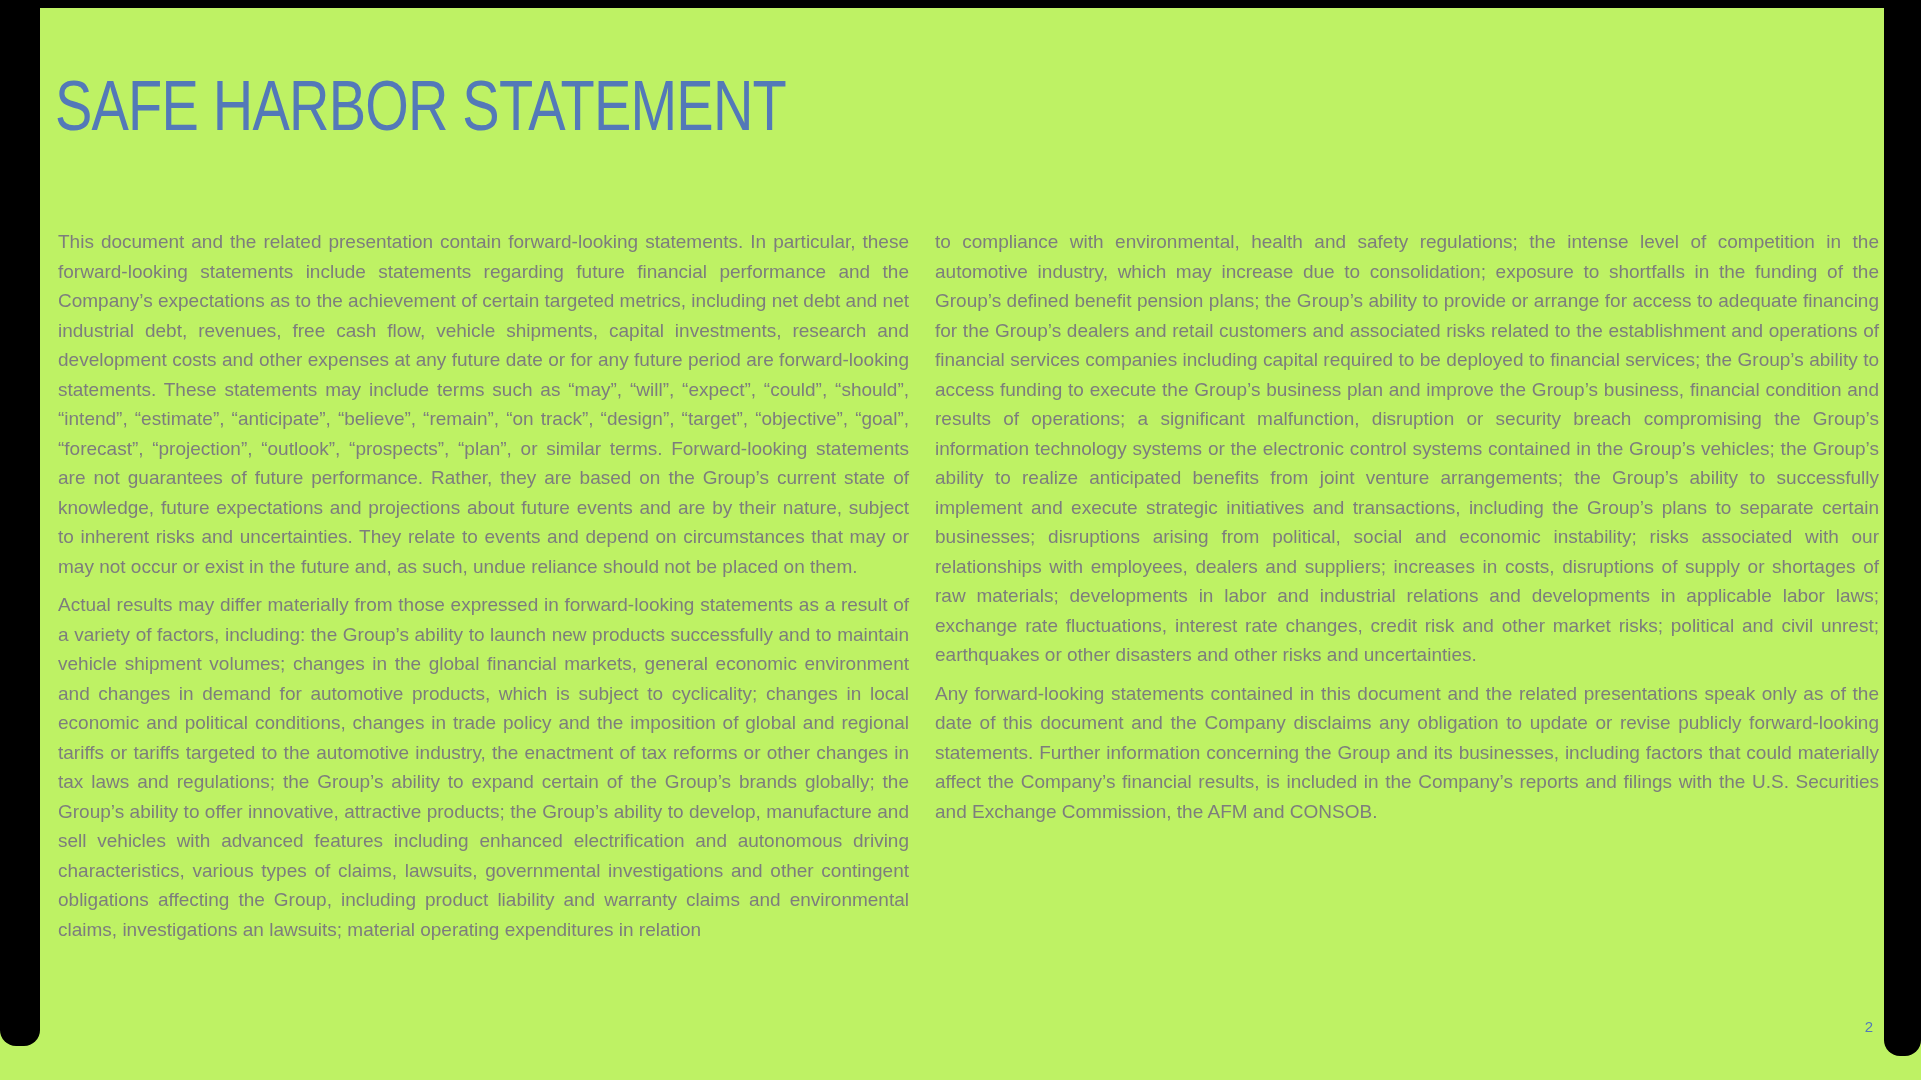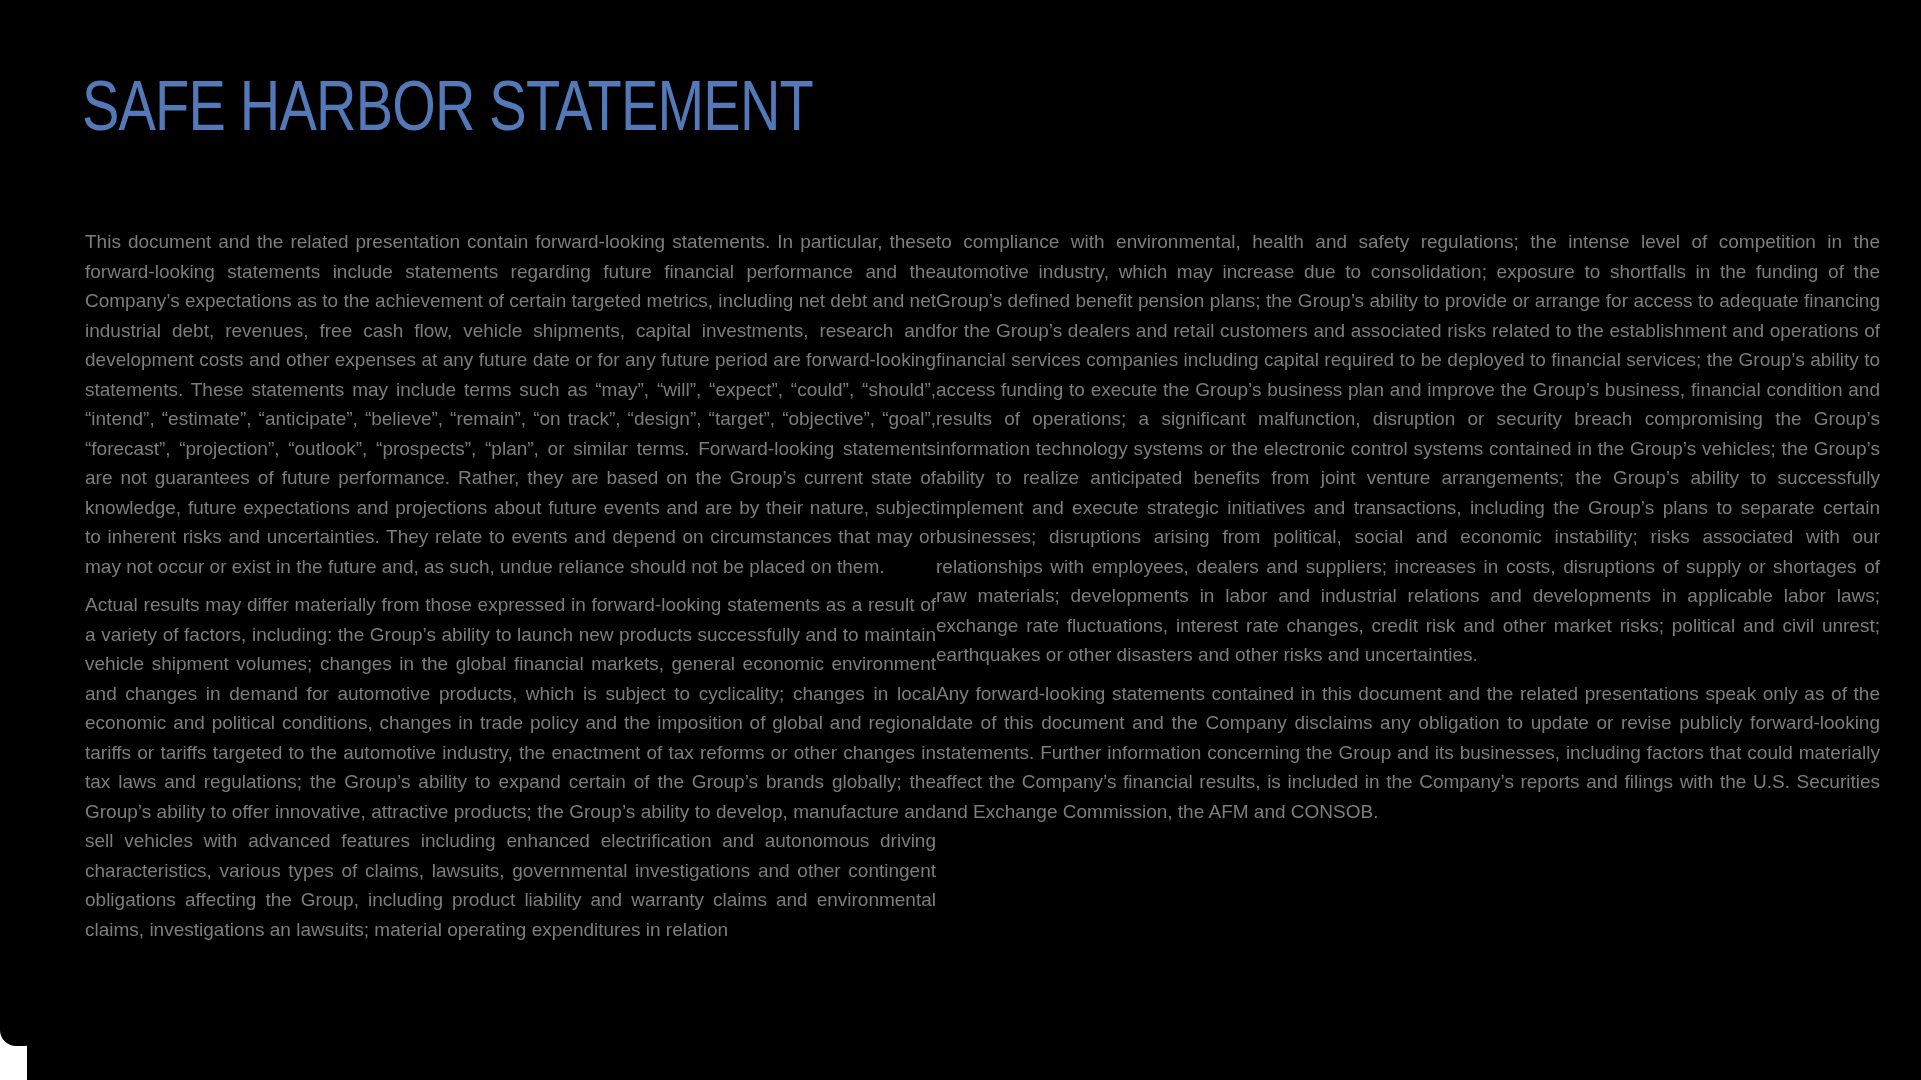--- a/index.html
+++ b/index.html
@@ -31,43 +31,43 @@
   .frame-right {
     position: absolute; right: 0; top: 0;
     width: 37px; height: 1056px;
     background: #000000;
     border-radius: 0 0 16px 16px;
     z-index: 3;
   }
   .slide {
     position: absolute;
     inset: 0;
-    background: #000000;
+    background: #bef264;
     z-index: 1;
-    margin-left: 27px;
   }
   .title {
     position: absolute;
     left: 55px;
     top: 68px;
     margin: 0;
     font-size: 70px;
     line-height: 76px;
     font-weight: 400;
     letter-spacing: -1px;
     color: #5379b8;
     white-space: nowrap;
     transform: scaleX(0.80);
     transform-origin: left top;
   }
   .columns {
     position: absolute;
     left: 58px;
     top: 227px;
     display: flex;
+    gap: 26px;
   }
   .col-left  { width: 851px; }
   .col-right { width: 944px; }
   .col p {
     margin: 0 0 9px 0;
     font-size: 19px;
     line-height: 29.5px;
     color: #7d7d7d;
     text-align: justify;
   }

